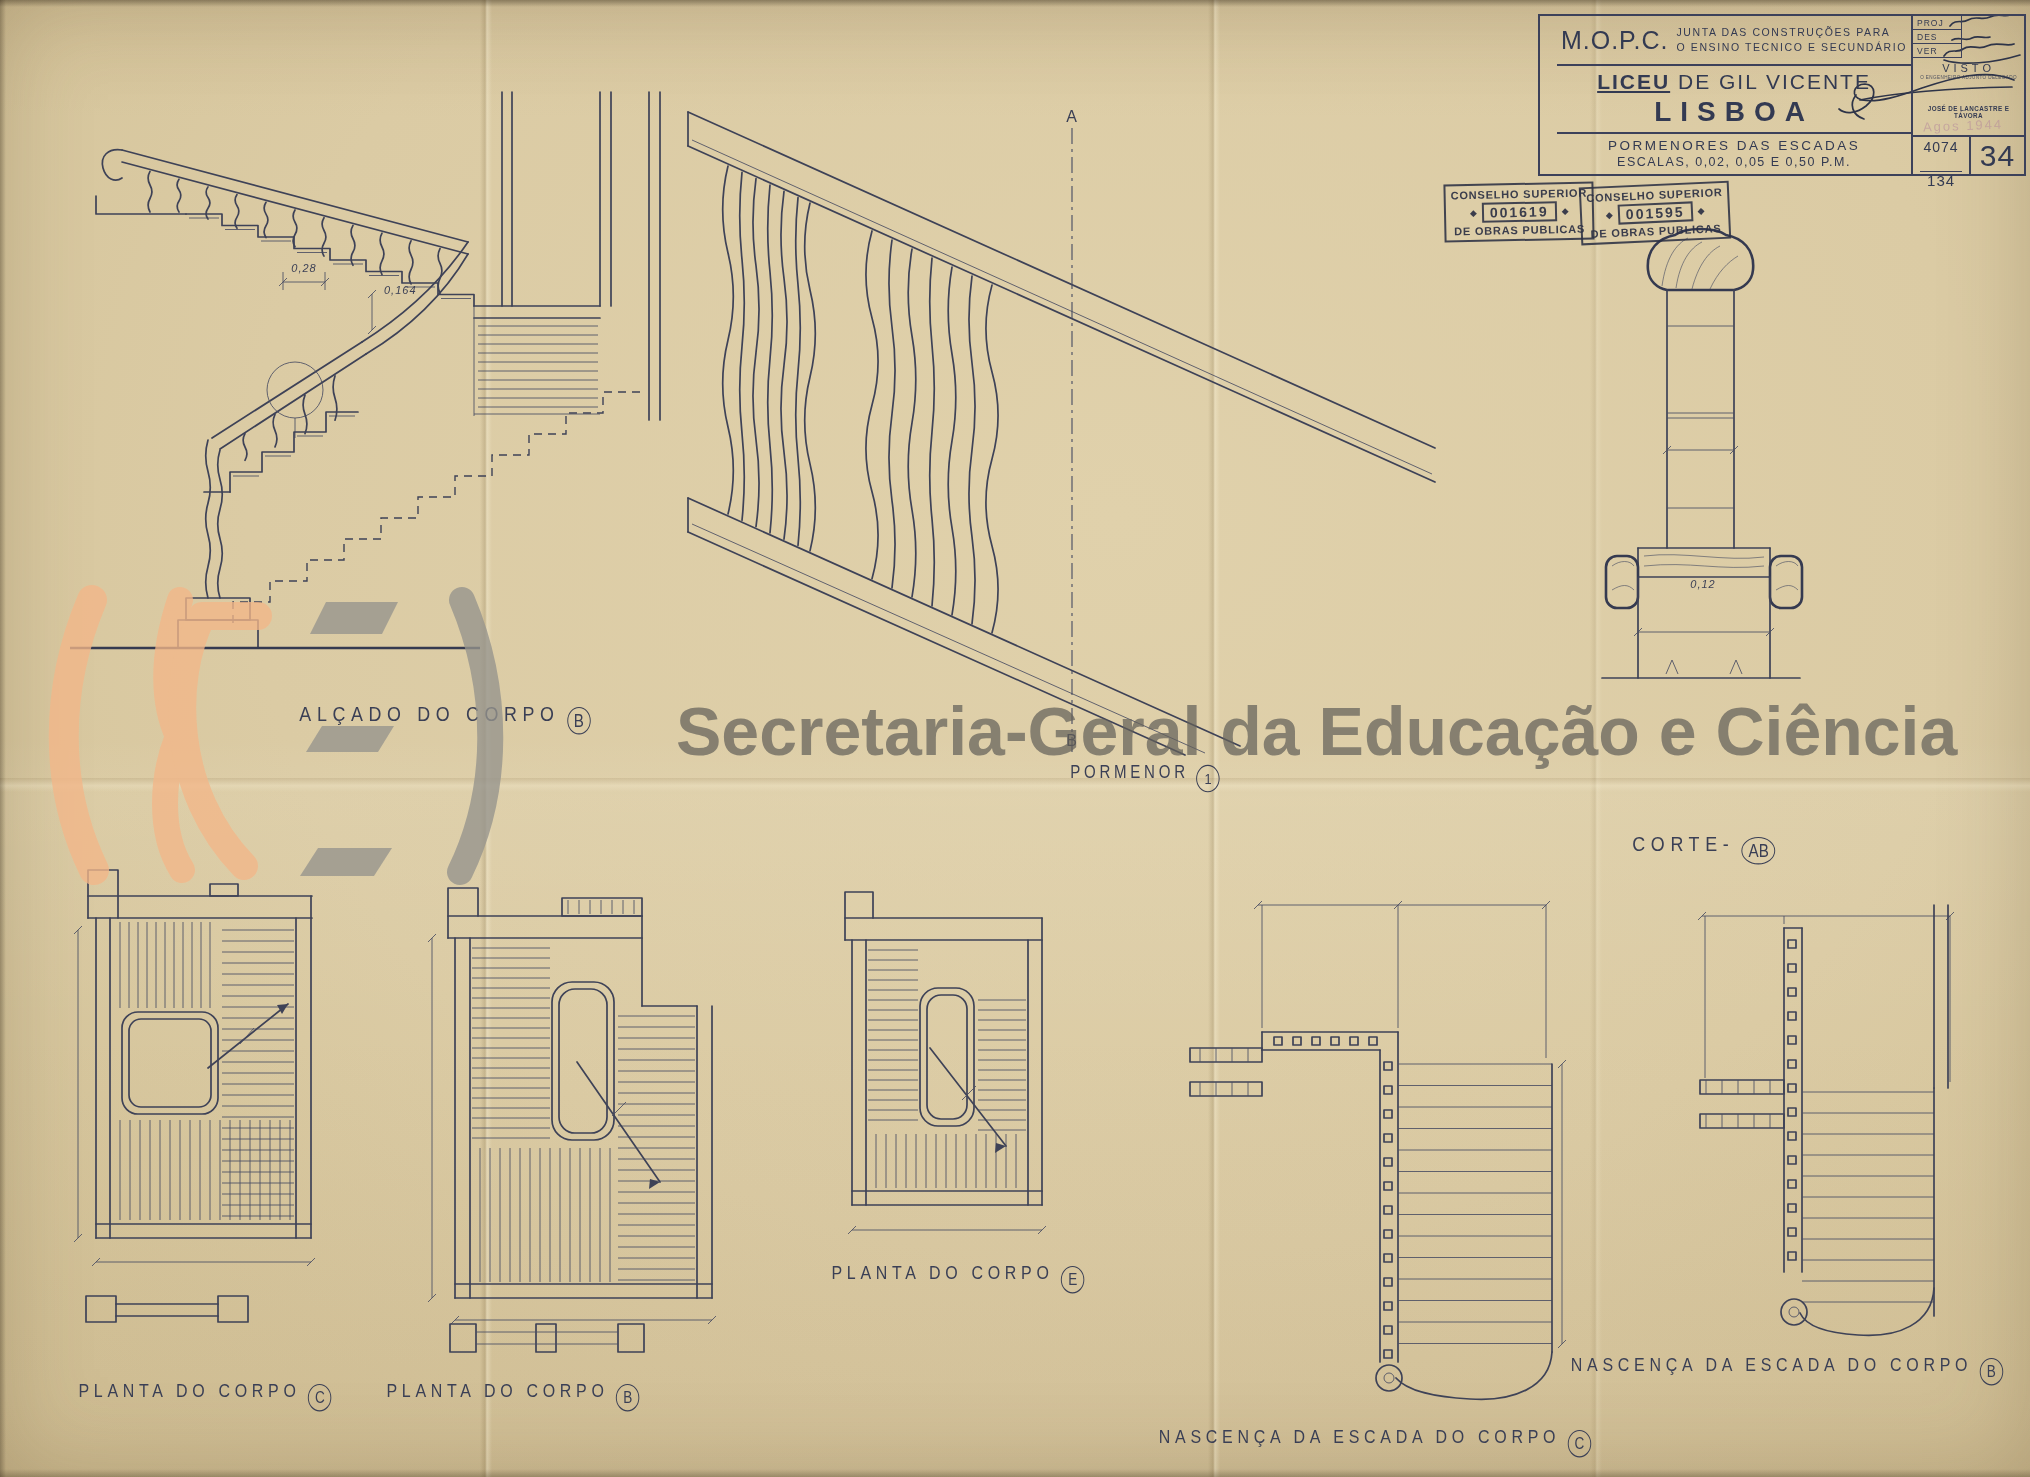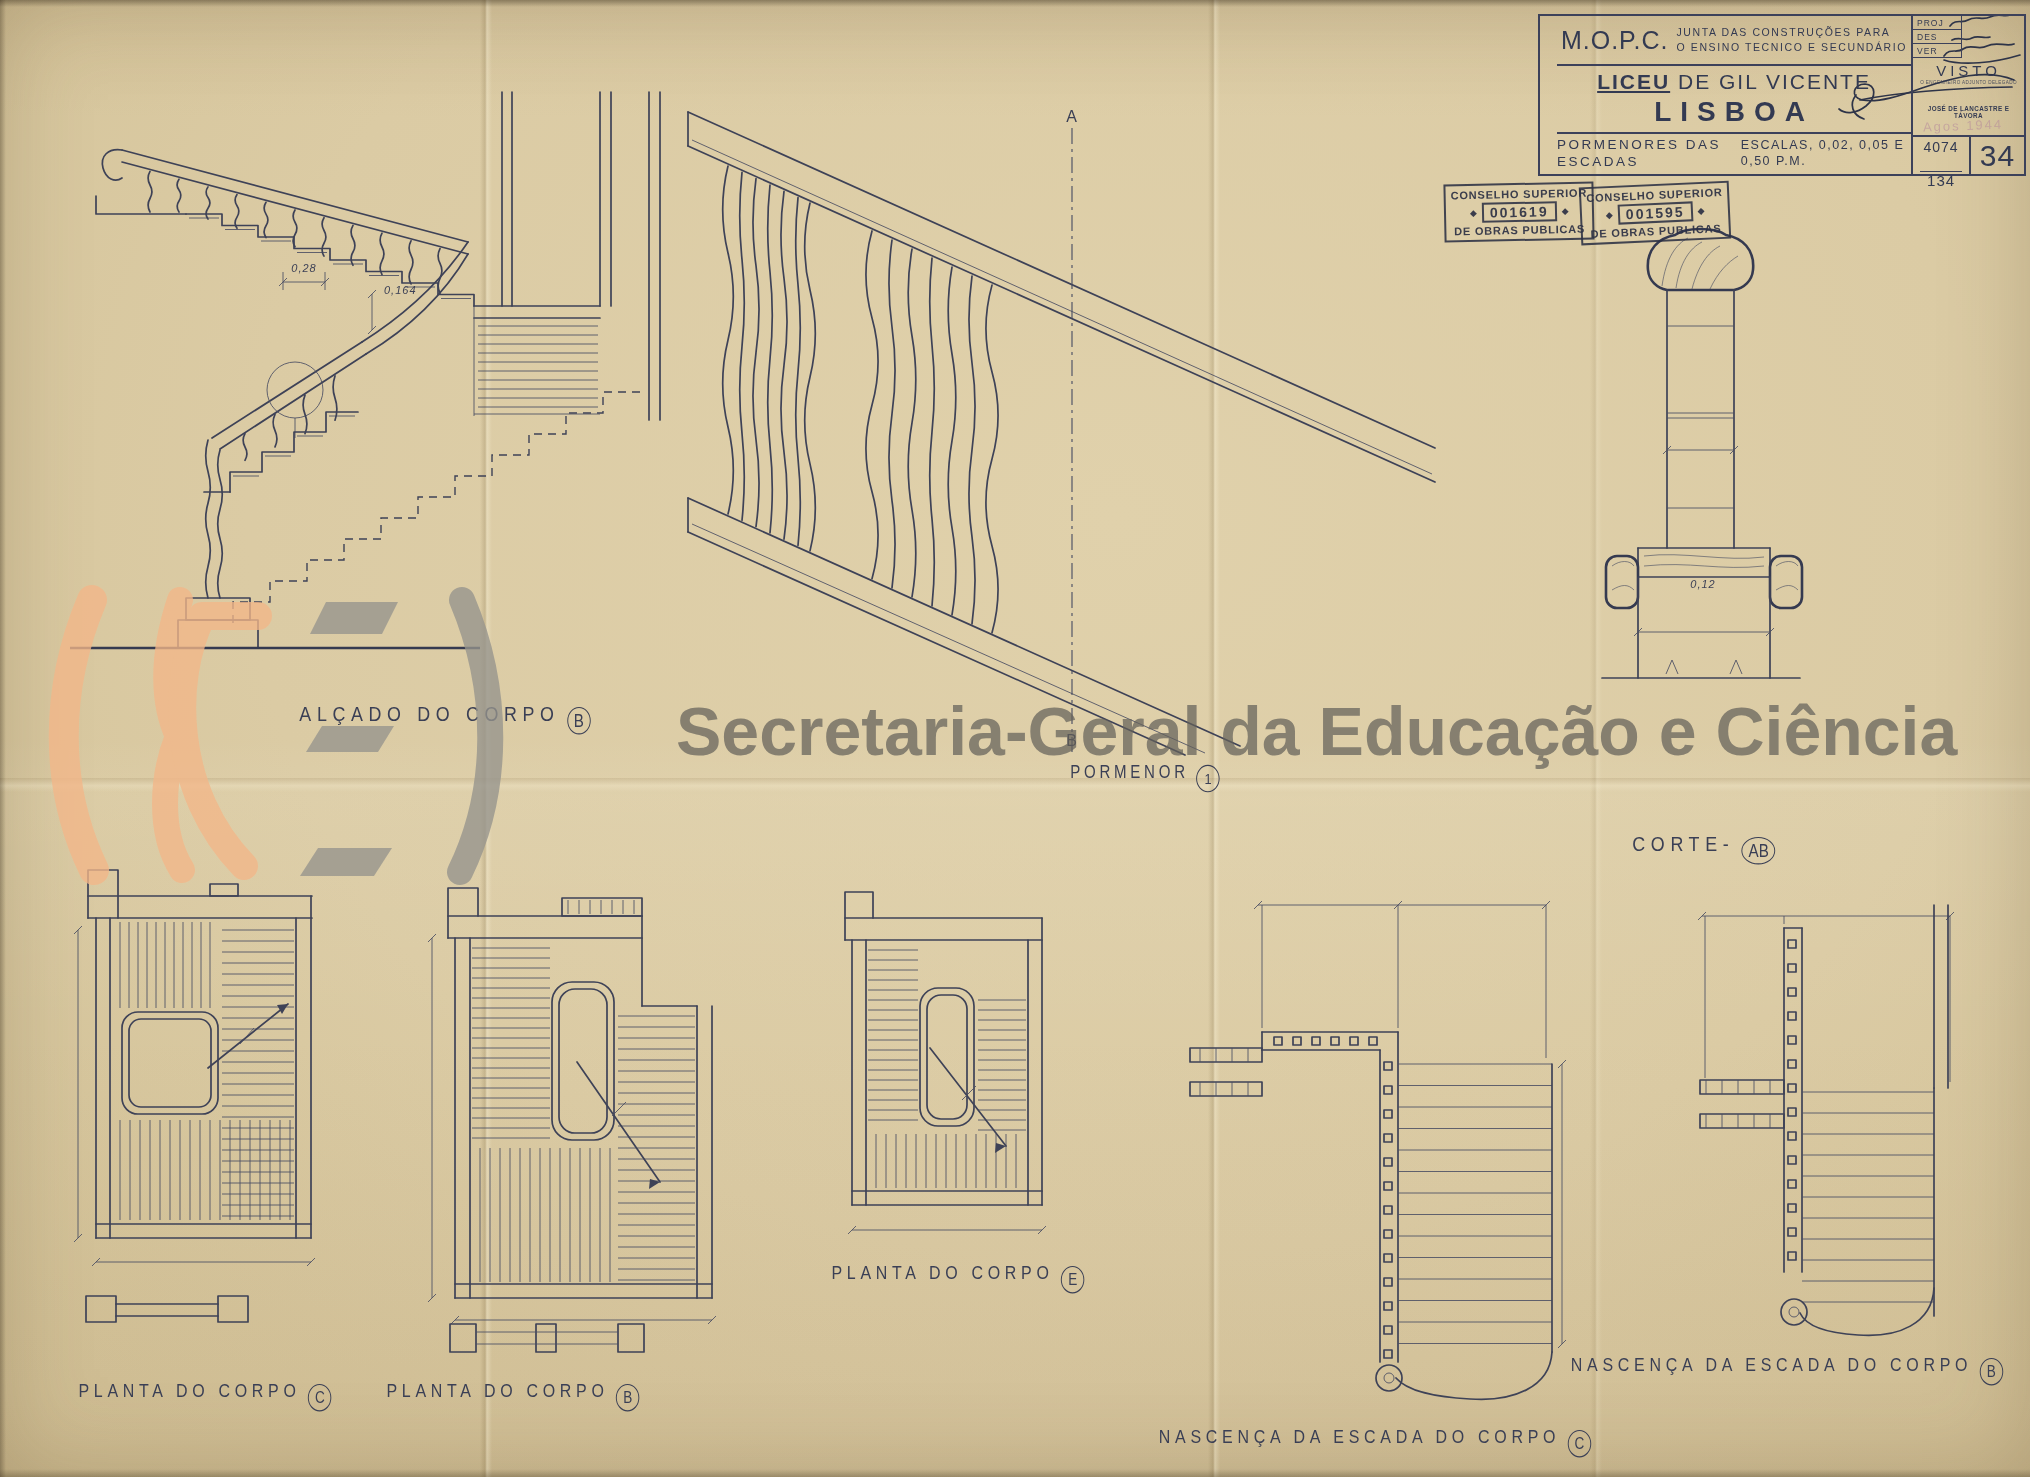--- a/index.html
+++ b/index.html
@@ -45,29 +45,29 @@
   .tblock{position:absolute;left:1538px;top:14px;width:484px;height:158px;z-index:15;
     border:2.5px solid #3c415a;display:flex;color:#333a52;}
   .tb-left{width:367px;border-right:2px solid #3c415a;display:flex;flex-direction:column;margin-left:17px;}
   .tb-org{height:48px;border-bottom:2px solid #3c415a;display:flex;align-items:center;justify-content:center;gap:8px;}
   .mopc{font-size:25px;letter-spacing:1px;}
   .orglines{font-size:10.5px;letter-spacing:1.6px;text-align:left;line-height:1.45;}
   .tb-liceu{height:66px;border-bottom:2px solid #3c415a;display:flex;flex-direction:column;align-items:center;justify-content:center;}
   .liceu-line{font-size:21px;letter-spacing:2px;}
   .liceu-line b{font-weight:700;letter-spacing:2px;text-decoration:underline;}
   .lisboa{font-size:28px;letter-spacing:9px;margin-top:2px;font-weight:bold;}
-  .tb-subject{flex:1;display:flex;flex-direction:row;align-items:center;justify-content:center;line-height:1.25;}
+  .tb-subject{flex:1;display:flex;flex-direction:column;align-items:center;justify-content:center;line-height:1.25;}
   .subj1{font-size:13.5px;letter-spacing:2.5px;}
   .subj2{font-size:12.5px;letter-spacing:1.5px;}
   .tb-right{width:115px;display:flex;flex-direction:column;position:relative;}
   .sig-row{height:14px;display:flex;}
   .sig-label{width:44px;border-right:1.5px solid #3c415a;border-bottom:1.5px solid #3c415a;
     font-size:8.5px;letter-spacing:1px;display:flex;align-items:center;padding-left:4px;}
   .visto-area{flex:1;position:relative;text-align:center;}
-  .visto{font-size:15px;letter-spacing:4px;margin-top:4px;}
+  .visto{font-size:11px;letter-spacing:4px;margin-top:4px;}
   .visto-sub{font-size:4.6px;letter-spacing:.4px;opacity:.85;margin-top:1px;}
   .visto-name{position:absolute;left:0;right:0;bottom:16px;font-size:6.3px;font-weight:bold;letter-spacing:.4px;}
   .date-stamp{position:absolute;left:10px;bottom:2px;font-size:13px;letter-spacing:2px;
     color:#b5899b;opacity:.55;transform:rotate(-2deg);}
   .num-row{height:37px;border-top:2px solid #3c415a;display:flex;}
   .num-left{width:56px;border-right:2px solid #3c415a;display:flex;flex-direction:column;align-items:center;justify-content:center;}
   .n1{font-size:14px;letter-spacing:1px;border-bottom:1.5px solid #3c415a;padding:16px 3px;}
   .n2{font-size:15px;letter-spacing:1px;}
   .num-right{flex:1;display:flex;align-items:center;justify-content:center;font-size:30px;letter-spacing:1px;}
 

